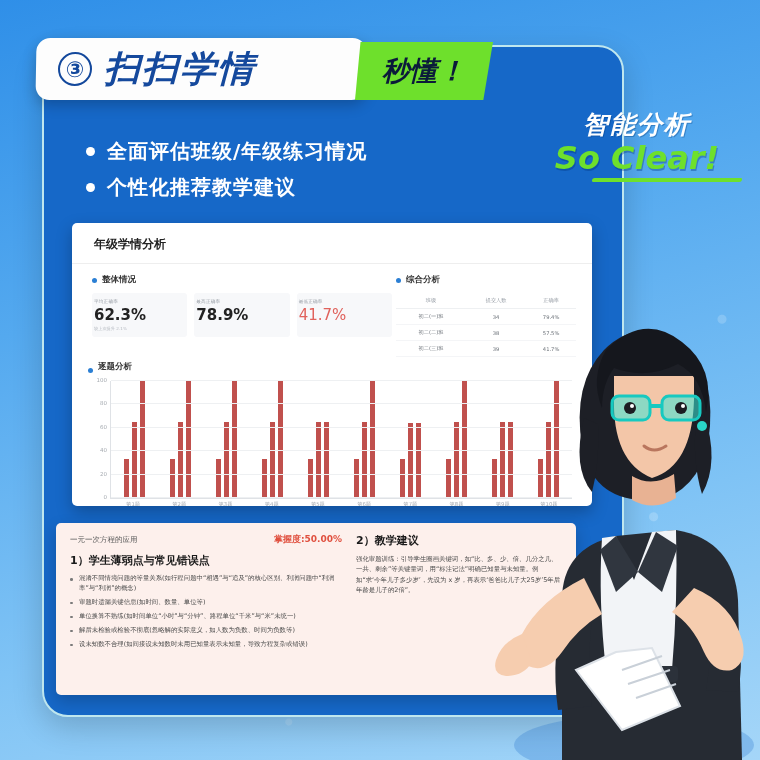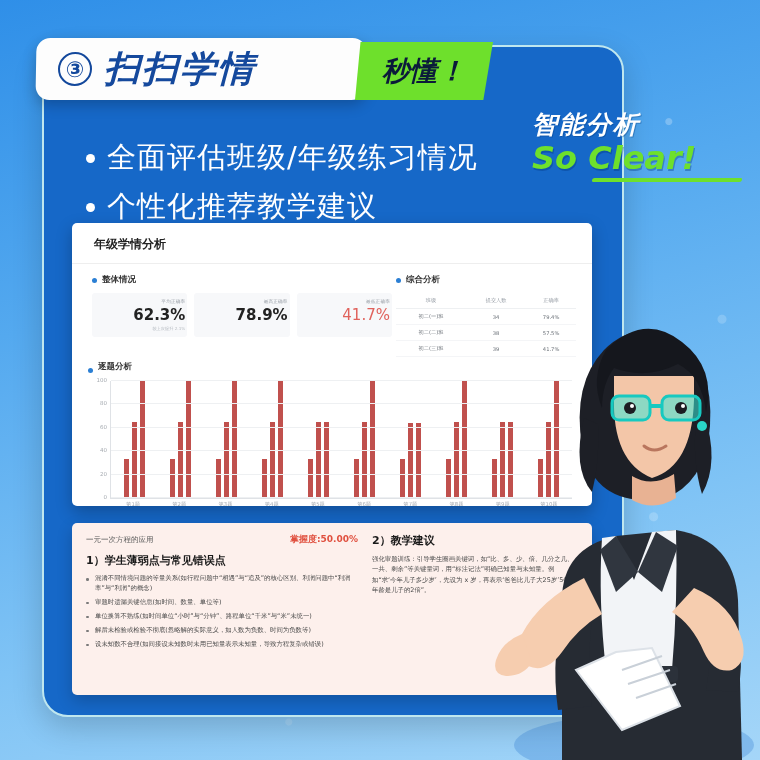--- a/index.html
+++ b/index.html
@@ -78,21 +78,21 @@
     display: flex; align-items: center; justify-content: center;
   }
   .green-flash span {
     font-size: 27px; font-weight: 700; color: #0b1b3a;
     font-style: italic; letter-spacing: 1px;
     font-family: "DejaVu Sans", sans-serif;
   }
   
   .slogan {
     position: absolute; right: 18px; top: 108px;
-    text-align: left; z-index: 7; width: 210px;
+    text-align: center; z-index: 7; width: 210px;
   }
   .slogan .cn {
     font-size: 25px; font-weight: 700; color: #ffffff;
     font-style: italic; letter-spacing: 2px;
     font-family: "DejaVu Sans", sans-serif;
     text-shadow: 1px 1px 0 rgba(0,60,130,.35);
   }
   .slogan .en {
     font-size: 32px; font-weight: 700; color: #6ee02c;
     font-style: italic; letter-spacing: 0px; margin-top: -2px;
@@ -102,21 +102,21 @@
   .slogan .rule {
     height: 4px; background: #6ee02c; width: 150px;
     margin-left: auto; margin-top: 1px; border-radius: 2px;
     transform: skewX(-18deg);
   }
   
   .bullets { position: absolute; left: 86px; top: 138px; z-index: 5; }
   .bullet-row { display: flex; align-items: center; gap: 12px; margin-bottom: 9px; }
   .bdot { width: 9px; height: 9px; border-radius: 50%; background: #ffffff; flex: 0 0 auto; }
   .btext {
-    color: #ffffff; font-size: 29px; font-weight: 400; letter-spacing: 1px;
+    color: #ffffff; font-size: 20px; font-weight: 700; letter-spacing: 1px;
     font-family: "DejaVu Sans", sans-serif;
   }
   
   .dash {
     position: absolute; left: 72px; top: 223px;
     width: 520px; height: 283px;
     background: #ffffff;
     border-radius: 5px;
     box-shadow: 0 6px 16px rgba(0,0,0,.25);
     z-index: 5; overflow: hidden;
@@ -131,21 +131,21 @@
   .col-left { flex: 0 0 300px; }
   .col-right { flex: 1; }
   .sec-head {
     display: flex; align-items: center; gap: 5px;
     font-size: 8.5px; font-weight: 700; color: #333; margin-bottom: 7px;
   }
   .sec-dot { width: 5px; height: 5px; border-radius: 50%; background: #2b7fd4; flex:0 0 auto; }
   .stats { display: flex; gap: 7px; }
   .stat {
     flex: 1; background: #f7f8fa; border-radius: 3px;
-    padding: 6px 2px 6px 2px; text-align: right;
+    padding: 6px 2px 6px 2px; text-align: left;
   }
   .stat .lbl { font-size: 4.6px; color: #9aa0a8; letter-spacing:.2px; }
   .stat .val { font-size: 15px; font-weight: 700; color: #222; margin: 2px 0 2px; }
   .stat.danger .val { color: #e0625c; font-weight: 400; }
   .stat .sub { font-size: 4.2px; color: #b5bac0; }
   .tbl { width: 100%; border-collapse: collapse; }
   .tbl th {
     font-size: 5.2px; color: #9aa0a8; font-weight: 400;
     padding: 4px 2px; border-bottom: 1px solid #eef0f2; text-align: center;
   }
@@ -172,21 +172,21 @@
   .bars {
     position: absolute; left: 0; right: 0; bottom: 0; top: 0;
     display: flex; align-items: flex-end;
   }
   .grp { flex: 1; display: flex; align-items: flex-end; justify-content: center; gap: 3px; height: 100%; }
   .bar { width: 5px; background: #c0504d; }
   .x-labs { display: flex; margin-left: 22px; margin-right: 4px; margin-top: 2px; }
   .x-lab { flex: 1; text-align: center; font-size: 5.3px; color: #a7acb2; }
   
   .advice {
-    position: absolute; left: 72px; top: 523px;
+    position: absolute; left: 56px; top: 523px;
     width: 520px; height: 172px;
     background: #fdf0ec;
     border-radius: 5px;
     box-shadow: 0 6px 16px rgba(0,0,0,.20);
     z-index: 5; display: flex; padding: 10px 14px;
     font-family: "DejaVu Sans", sans-serif; gap: 14px;
   }
   .adv-left { flex: 0 0 272px; }
   .adv-right { flex: 1; }
   .adv-top { display: flex; justify-content: space-between; align-items: baseline; margin-bottom: 7px; }

